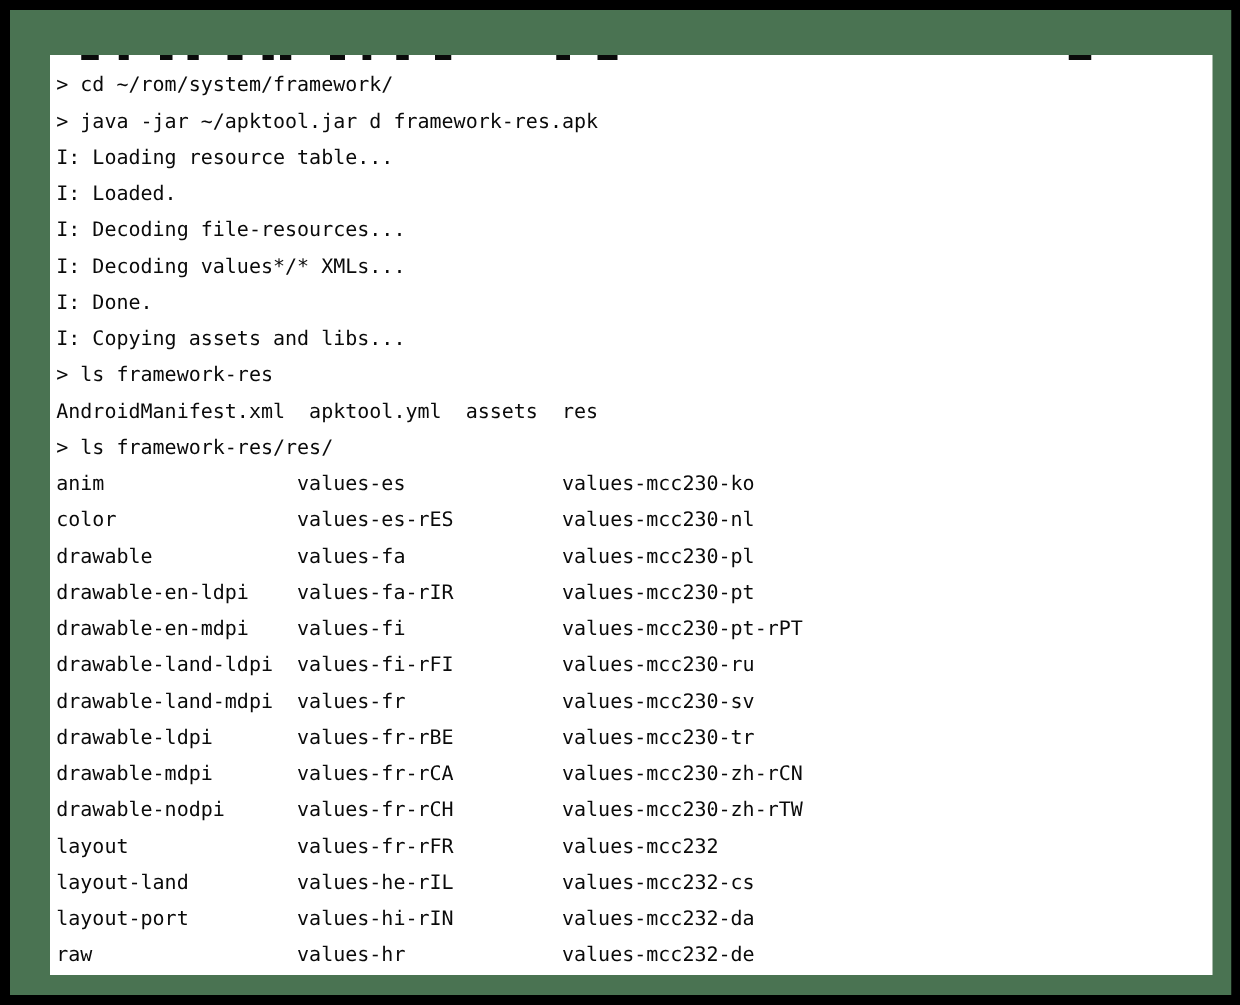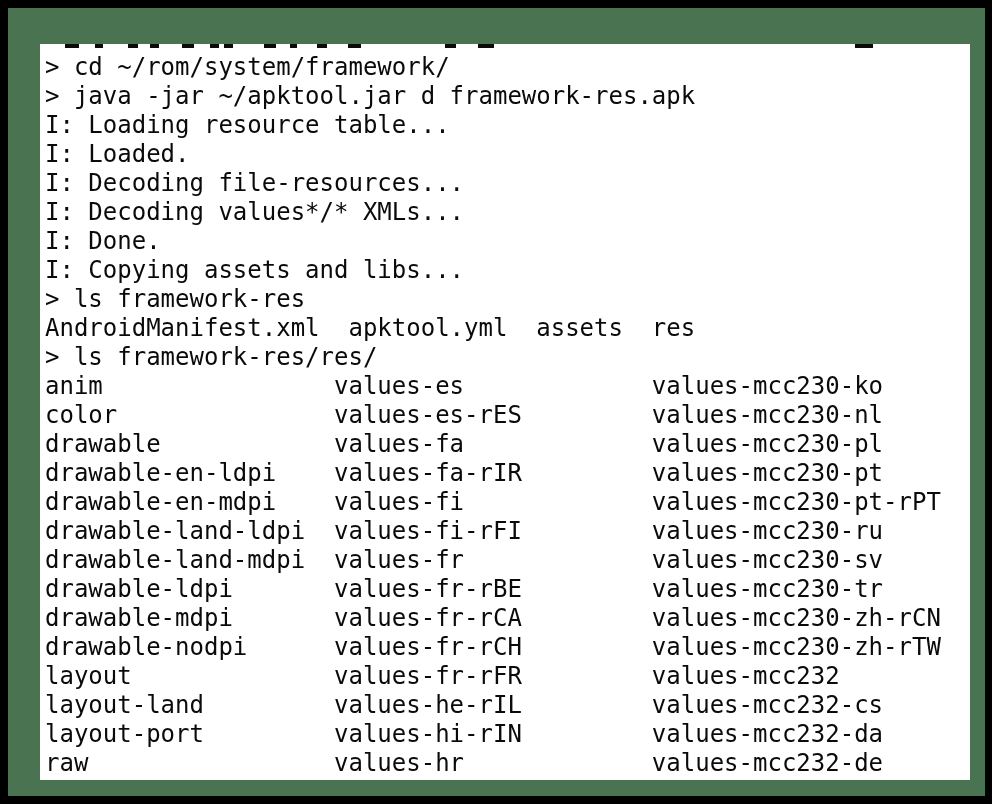--- a/index.html
+++ b/index.html
@@ -26,21 +26,21 @@
     position: absolute;
     left: 32px; top: 36px;
     width: 930px; height: 736px;
     background: #ffffff;
     overflow: hidden;
   }
   .terminal pre {
     margin: 0;
     padding: 9px 0 0 5px;
     font-family: "DejaVu Sans Mono", "Liberation Mono", monospace;
-    font-size: 24px;
+    font-size: 16px;
     line-height: 29px;
     color: #0a0a0a;
     white-space: pre;
   }
   
   .clipped-line {
     position: absolute;
     left: 0; top: 0;
     width: 100%; height: 6px;
     overflow: hidden;

